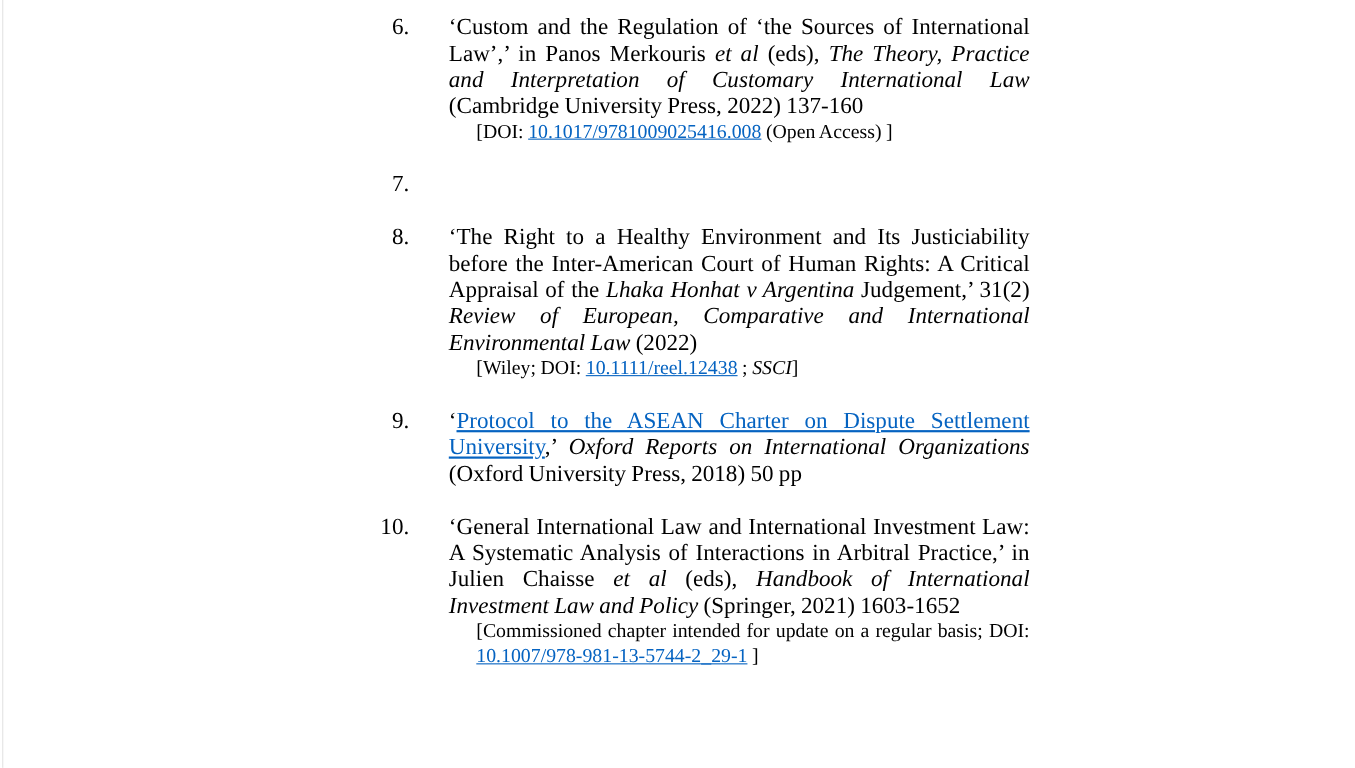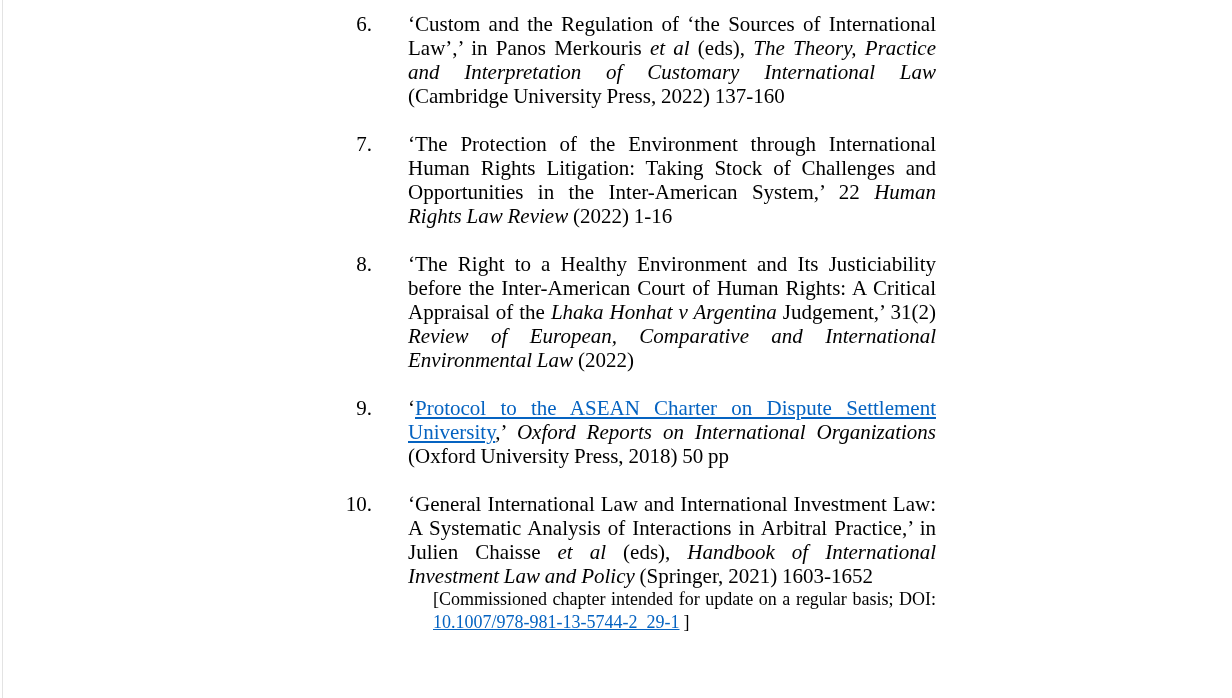--- a/index.html
+++ b/index.html
@@ -63,32 +63,33 @@
 </style>
 </head>
 <body>
 
 <div class="page-edge"></div>
 <main class="pub-list">
     <div class="entry">
       <div class="num">6.</div>
       <div class="content">
         <p class="body"><span class="run-text">‘Custom and the Regulation of ‘the Sources of International Law’,’ in Panos Merkouris </span><i class="run-italic">et al</i><span class="run-text"> (eds), </span><i class="run-italic">The Theory, Practice and Interpretation of Customary International Law</i><span class="run-text"> (Cambridge University Press, 2022) 137-160</span></p>
+        <p class="note"><span class="run-text">[DOI: </span><a class="run-link" href="#">10.1017/9781009025416.008</a><span class="run-text"> (Open Access) ]</span></p>
       </div>
     </div>
     <div class="entry">
       <div class="num">7.</div>
       <div class="content">
-        <p class="body"><span class="run-text">‘The Protection of the Environment through International Human Rights Litigation: Taking Stock of Challenges and Opportunities in the Inter-American System,’ 22 </span><i class="run-italic">Human Rights Law Review</i><span class="run-text"> (2022) 1-16</span></p>
       </div>
     </div>
     <div class="entry">
       <div class="num">8.</div>
       <div class="content">
         <p class="body"><span class="run-text">‘The Right to a Healthy Environment and Its Justiciability before the Inter-American Court of Human Rights: A Critical Appraisal of the </span><i class="run-italic">Lhaka Honhat v Argentina</i><span class="run-text"> Judgement,’ 31(2) </span><i class="run-italic">Review of European, Comparative and International Environmental Law</i><span class="run-text"> (2022)</span></p>
+        <p class="note"><span class="run-text">[Wiley; DOI: </span><a class="run-link" href="#">10.1111/reel.12438</a><span class="run-text"> ; </span><i class="run-italic">SSCI</i><span class="run-text">]</span></p>
       </div>
     </div>
     <div class="entry">
       <div class="num">9.</div>
       <div class="content">
         <p class="body"><span class="run-text">‘</span><a class="run-link" href="#">Protocol to the ASEAN Charter on Dispute Settlement University</a><span class="run-text">,’ </span><i class="run-italic">Oxford Reports on International Organizations</i><span class="run-text"> (Oxford University Press, 2018) 50 pp</span></p>
       </div>
     </div>
     <div class="entry">
       <div class="num">10.</div>

